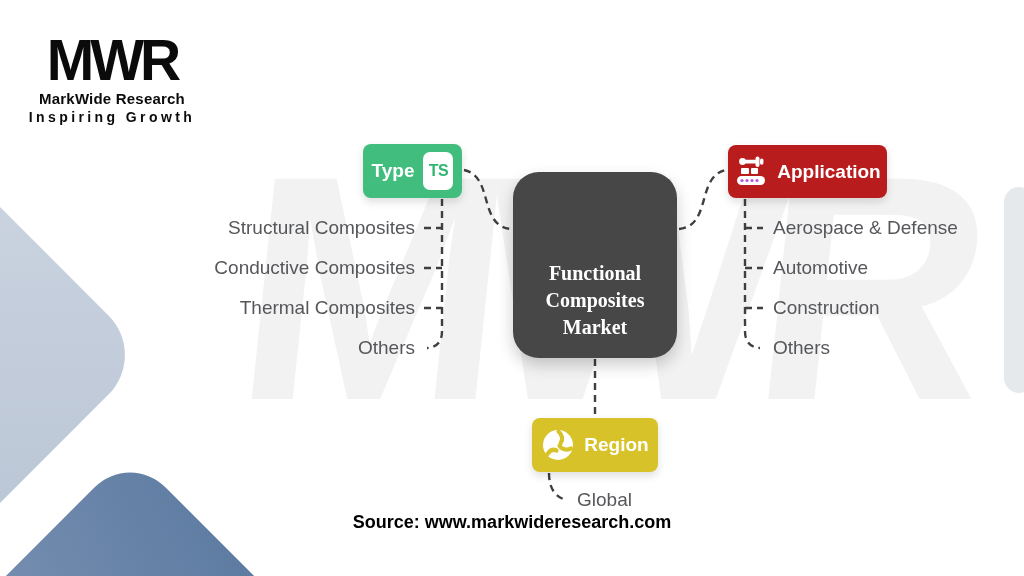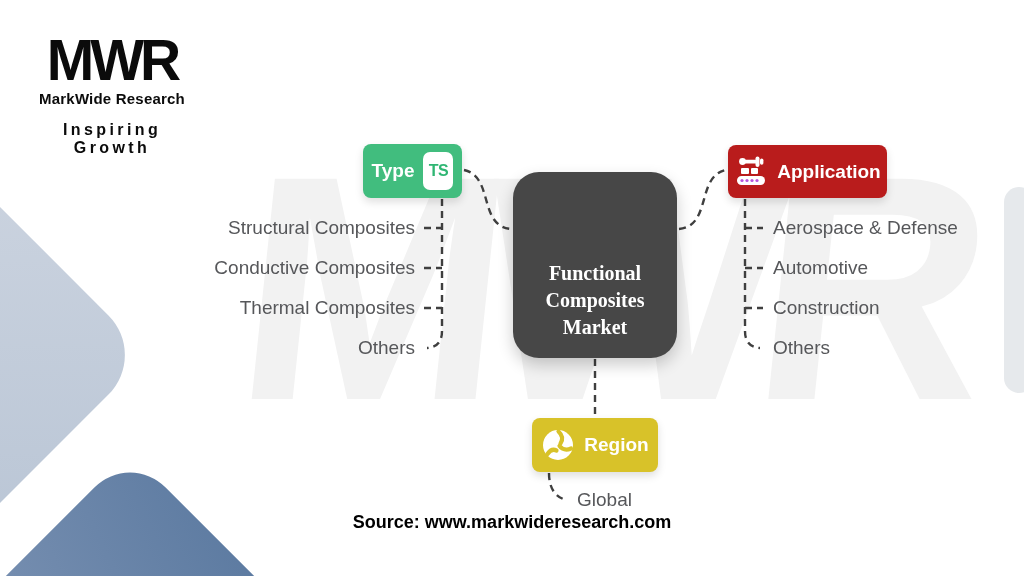--- a/index.html
+++ b/index.html
@@ -12,21 +12,21 @@
   .shape-dark{position:absolute;left:-20px;top:514px;width:300px;height:300px;border-radius:50px;
     background:linear-gradient(200deg,#59789f 0%,#8096b6 100%);transform:rotate(45deg);}
   .shape-right{position:absolute;left:1004px;top:187px;width:30px;height:206px;border-radius:16px;background:#e6e9ec;}
   .watermark{position:absolute;left:242px;top:128px;font-size:320px;line-height:320px;font-weight:bold;
     letter-spacing:-26px;color:#f2f2f2;transform:skewX(-6deg);user-select:none;}
 
   
   .logo{position:absolute;left:28px;top:30px;width:168px;text-align:center;color:#0b0b0b;}
   .logo-mwr{font-size:57px;line-height:60px;font-weight:bold;letter-spacing:-4px;}
   .logo-name{font-size:15px;font-weight:bold;letter-spacing:0.2px;margin-top:0;}
-  .logo-tagline{font-size:16px;font-weight:bold;letter-spacing:3.4px;margin-top:14px;}
+  .logo-tagline{font-size:14px;font-weight:bold;letter-spacing:3.4px;margin-top:2px;}
 
   .title{position:absolute;left:298px;top:56px;width:580px;text-align:center;
     font-size:24px;font-weight:bold;color:#57585a;letter-spacing:-0.4px;}
 
   
   svg.connectors{position:absolute;left:0;top:0;pointer-events:none;}
   .dash{fill:none;stroke:#3f3f3f;stroke-width:2.4;stroke-dasharray:7 5;}
 
   
   .center-node{position:absolute;left:513px;top:172px;width:164px;height:186px;background:#474747;

